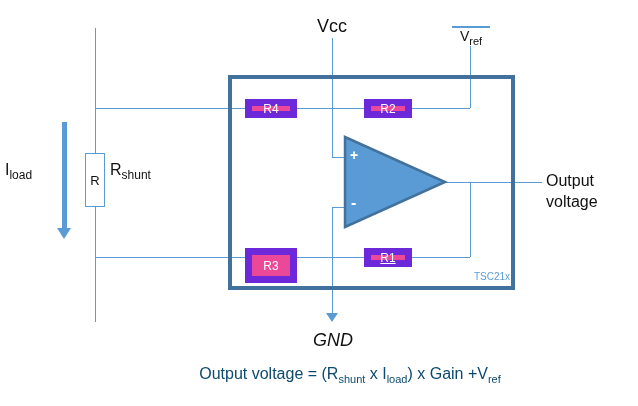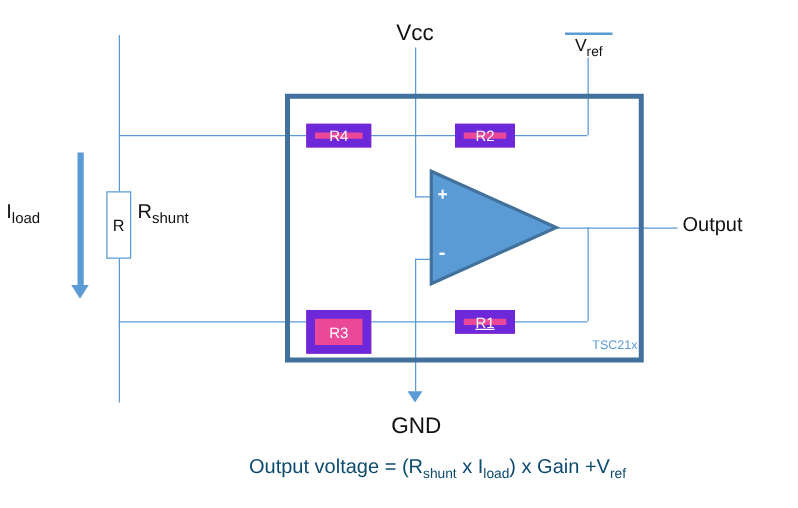--- a/index.html
+++ b/index.html
@@ -27,21 +27,21 @@
   .op-sign { position:absolute; color:#ffffff; font-weight:bold; z-index:4; }
   .op-plus  { left:350px; top:147px; font-size:14px; }
   .op-minus { left:351px; top:194px; font-size:16px; }
 
   .label { position:absolute; color:#111; font-size:18px; z-index:4; }
   .lbl-vcc  { left:308px; top:16px;  width:48px; text-align:center; }
   .lbl-vref { left:452px; top:28px;  width:38px; text-align:center; font-size:14px; }
   .lbl-iload { left:5px; top:161px; font-size:16px; }
   .lbl-rshunt { left:110px; top:161px; font-size:16px; }
   .lbl-output { left:546px; top:150px; font-size:16px; line-height:21px;margin-top:20px; }
-  .lbl-gnd  { left:309px; top:330px; width:48px; text-align:center; }
+  .lbl-gnd  { left:309px; top:330px; width:48px; text-align:center;font-style:italic; }
   .lbl-tsc  { left:458px; top:271px; width:52px; text-align:right;
               color:#5b9bd5; font-size:10px; }
 
   sub { font-size:11px; }
   .lbl-iload sub, .lbl-rshunt sub { font-size:12px; }
 
   .arrowhead { position:absolute; width:0; height:0; z-index:2; }
   .gnd-arrow { left:326px; top:313px;
                border-left:6px solid transparent; border-right:6px solid transparent;
                border-top:9px solid #5b9bd5; }
@@ -103,20 +103,21 @@
   <div class="label lbl-vcc">Vcc</div>
 
   <div class="label lbl-vref"><span>V</span><sub>ref</sub></div>
 
   <div class="label lbl-iload"><span>I</span><sub>load</sub></div>
 
   <div class="label lbl-rshunt"><span>R</span><sub>shunt</sub></div>
 
   <div class="label lbl-output">
     <div>Output</div>
+    <div>voltage</div>
   </div>
 
   <div class="label lbl-gnd">GND</div>
 
   <div class="label lbl-tsc">TSC21x</div>
 
   <div class="formula"><span>Output voltage = (</span><span>R</span><sub>shunt</sub><span> x </span><span>I</span><sub>load</sub><span>) x Gain +</span><span>V</span><sub>ref</sub></div>
 
 </div>
 

